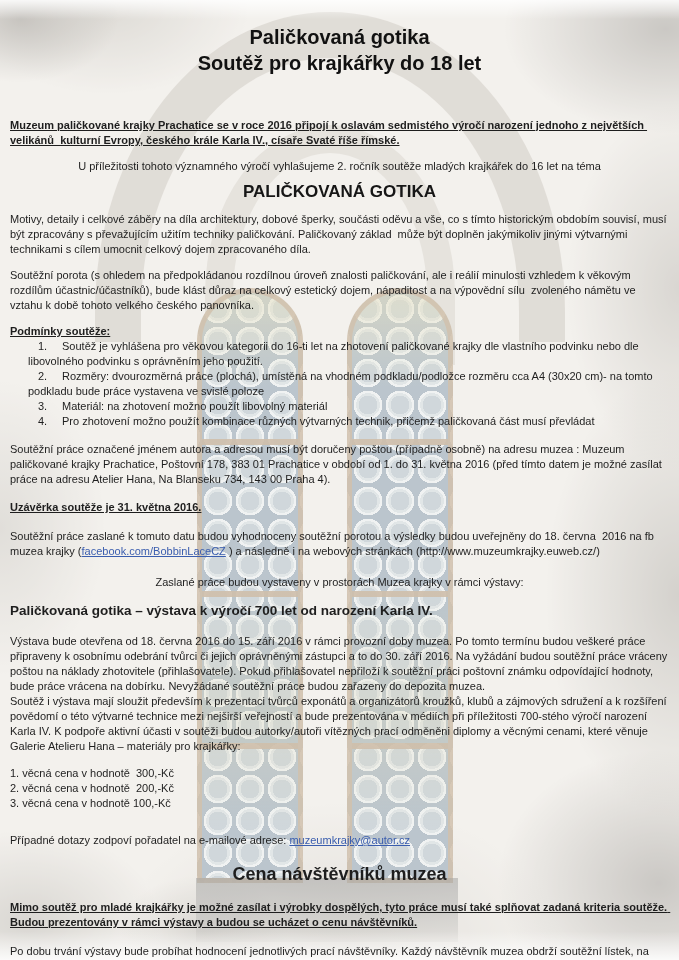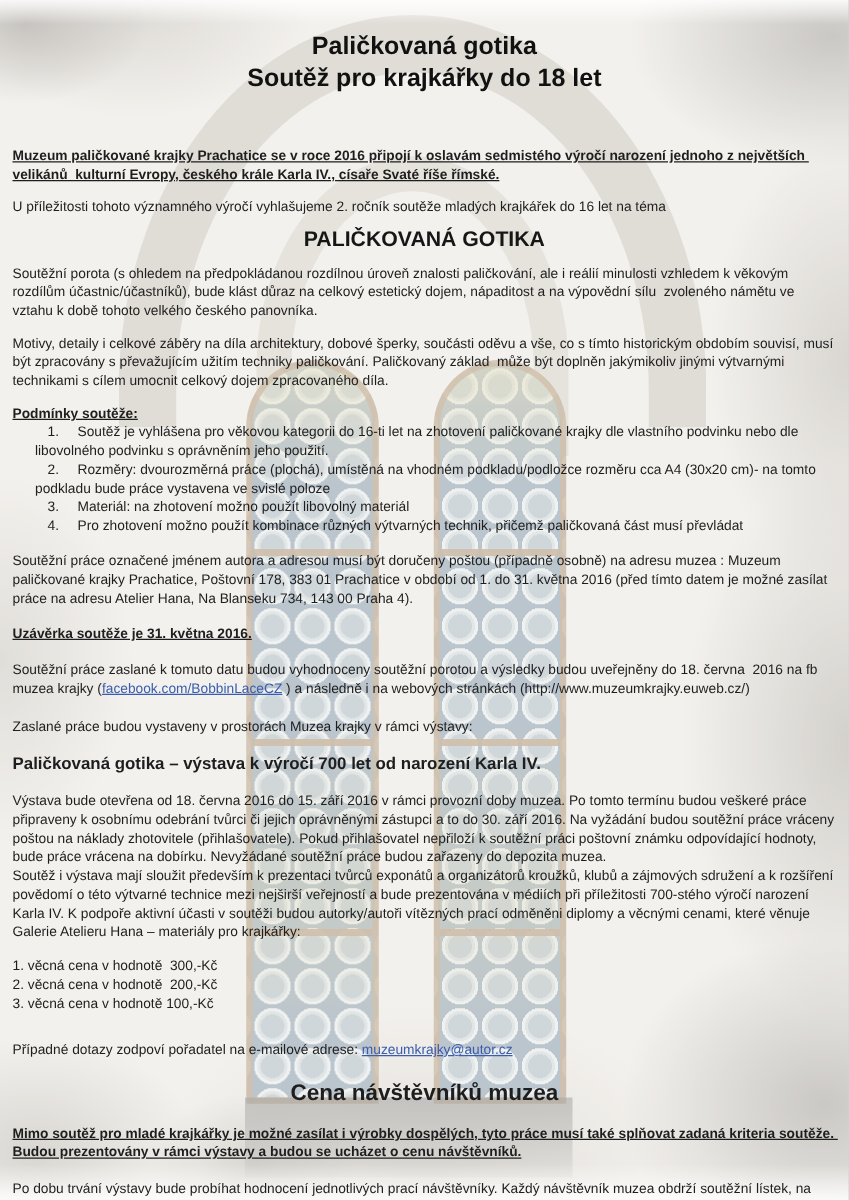--- a/index.html
+++ b/index.html
@@ -1,19 +1,19 @@
 <!DOCTYPE html>
 <html lang="cs" style="--link: #3a5dae;"><head>
 <meta charset="utf-8">
 <style>
   html,body{margin:0;padding:0;background:#ffffff;}
   .page{
     position:relative;width:679px;height:960px;overflow:hidden;
     font-family:"Liberation Sans","DejaVu Sans",sans-serif;
-    background:#5eead4;
+    background:#f9a8d4;
   }
   
   .bg{position:absolute;inset:0;}
   .stone{
     position:absolute;inset:0;background-color:#e9e5de;
     background-image:
       radial-gradient(140px 90px at 3% 2%, rgba(110,104,95,.6), transparent 70%),
       radial-gradient(200px 120px at 16% 1%, rgba(150,144,132,.45), transparent 70%),
       radial-gradient(230px 150px at 98% 3%, rgba(100,95,87,.55), transparent 70%),
       radial-gradient(160px 260px at 100% 30%, rgba(140,134,124,.5), transparent 70%),
@@ -74,21 +74,21 @@
   }
   
   .content{
     position:absolute;inset:0;padding:24px 10px 0 10px;box-sizing:border-box;
     color:#1e1e1e;font-size:11px;line-height:15px;
   }
   .content .pre{white-space:pre-wrap;}
   h1{margin:0 0 42px 0;text-align:center;font-size:20px;line-height:26px;color:#111;}
   .para{margin:0 0 11px 0;}
   .bold{font-weight:bold;text-decoration:underline;}
-  .center{}
+  .center{text-align:center;}
   .theme-heading{
     margin:4px 0 9px 0;text-align:center;font-weight:bold;font-size:17px;
     line-height:22px;color:#161616;
   }
   .exh-heading{
     margin:12px 0 14px 0;font-weight:bold;font-size:13.5px;line-height:18px;
   }
   .visitor-heading{
     margin:14px 0 14px 0;text-align:center;font-weight:bold;font-size:18px;line-height:24px;
   }
@@ -118,23 +118,23 @@
       <div>Paličkovaná gotika</div>
       <div>Soutěž pro krajkářky do 18 let</div>
     </h1>
 
     <p class="para bold pre">Muzeum paličkované krajky Prachatice se v roce 2016 připojí k oslavám sedmistého výročí narození jednoho z největších velikánů  kulturní Evropy, českého krále Karla IV., císaře Svaté říše římské.</p>
 
     <p class="para center pre" style="margin-bottom:7px">U příležitosti tohoto významného výročí vyhlašujeme 2. ročník soutěže mladých krajkářek do 16 let na téma</p>
 
     <div class="theme-heading">PALIČKOVANÁ GOTIKA</div>
 
+    <p class="para pre">Motivy, detaily i celkové záběry na díla architektury, dobové šperky, součásti oděvu a vše, co s tímto historickým obdobím souvisí, musí být zpracovány s převažujícím užitím techniky paličkování. Paličkovaný základ  může být doplněn jakýmikoliv jinými výtvarnými technikami s cílem umocnit celkový dojem zpracovaného díla.</p>
+
     <p class="para pre">Soutěžní porota (s ohledem na předpokládanou rozdílnou úroveň znalosti paličkování, ale i reálií minulosti vzhledem k věkovým rozdílům účastnic/účastníků), bude klást důraz na celkový estetický dojem, nápaditost a na výpovědní sílu  zvoleného námětu ve vztahu k době tohoto velkého českého panovníka.</p>
-
-    <p class="para pre">Motivy, detaily i celkové záběry na díla architektury, dobové šperky, součásti oděvu a vše, co s tímto historickým obdobím souvisí, musí být zpracovány s převažujícím užitím techniky paličkování. Paličkovaný základ  může být doplněn jakýmikoliv jinými výtvarnými technikami s cílem umocnit celkový dojem zpracovaného díla.</p>
 
     <div class="bold">Podmínky soutěže:</div>
     <div class="cond-item pre"><span class="cond-num">1.</span><span>Soutěž je vyhlášena pro věkovou kategorii do 16-ti let na zhotovení paličkované krajky dle vlastního podvinku nebo dle libovolného podvinku s oprávněním jeho použití.</span></div>
     <div class="cond-item pre"><span class="cond-num">2.</span><span>Rozměry: dvourozměrná práce (plochá), umístěná na vhodném podkladu/podložce rozměru cca A4 (30x20 cm)- na tomto podkladu bude práce vystavena ve svislé poloze</span></div>
     <div class="cond-item pre"><span class="cond-num">3.</span><span>Materiál: na zhotovení možno použít libovolný materiál</span></div>
     <div class="cond-item pre" style="margin-bottom:13px"><span class="cond-num">4.</span><span>Pro zhotovení možno použít kombinace různých výtvarných technik, přičemž paličkovaná část musí převládat</span></div>
 
     <p class="para pre" style="margin-bottom:13px">Soutěžní práce označené jménem autora a adresou musí být doručeny poštou (případně osobně) na adresu muzea : Muzeum paličkované krajky Prachatice, Poštovní 178, 383 01 Prachatice v období od 1. do 31. května 2016 (před tímto datem je možné zasílat práce na adresu Atelier Hana, Na Blanseku 734, 143 00 Praha 4).</p>
 
     <p class="para bold pre" style="margin-bottom:14px">Uzávěrka soutěže je 31. května 2016.</p>

